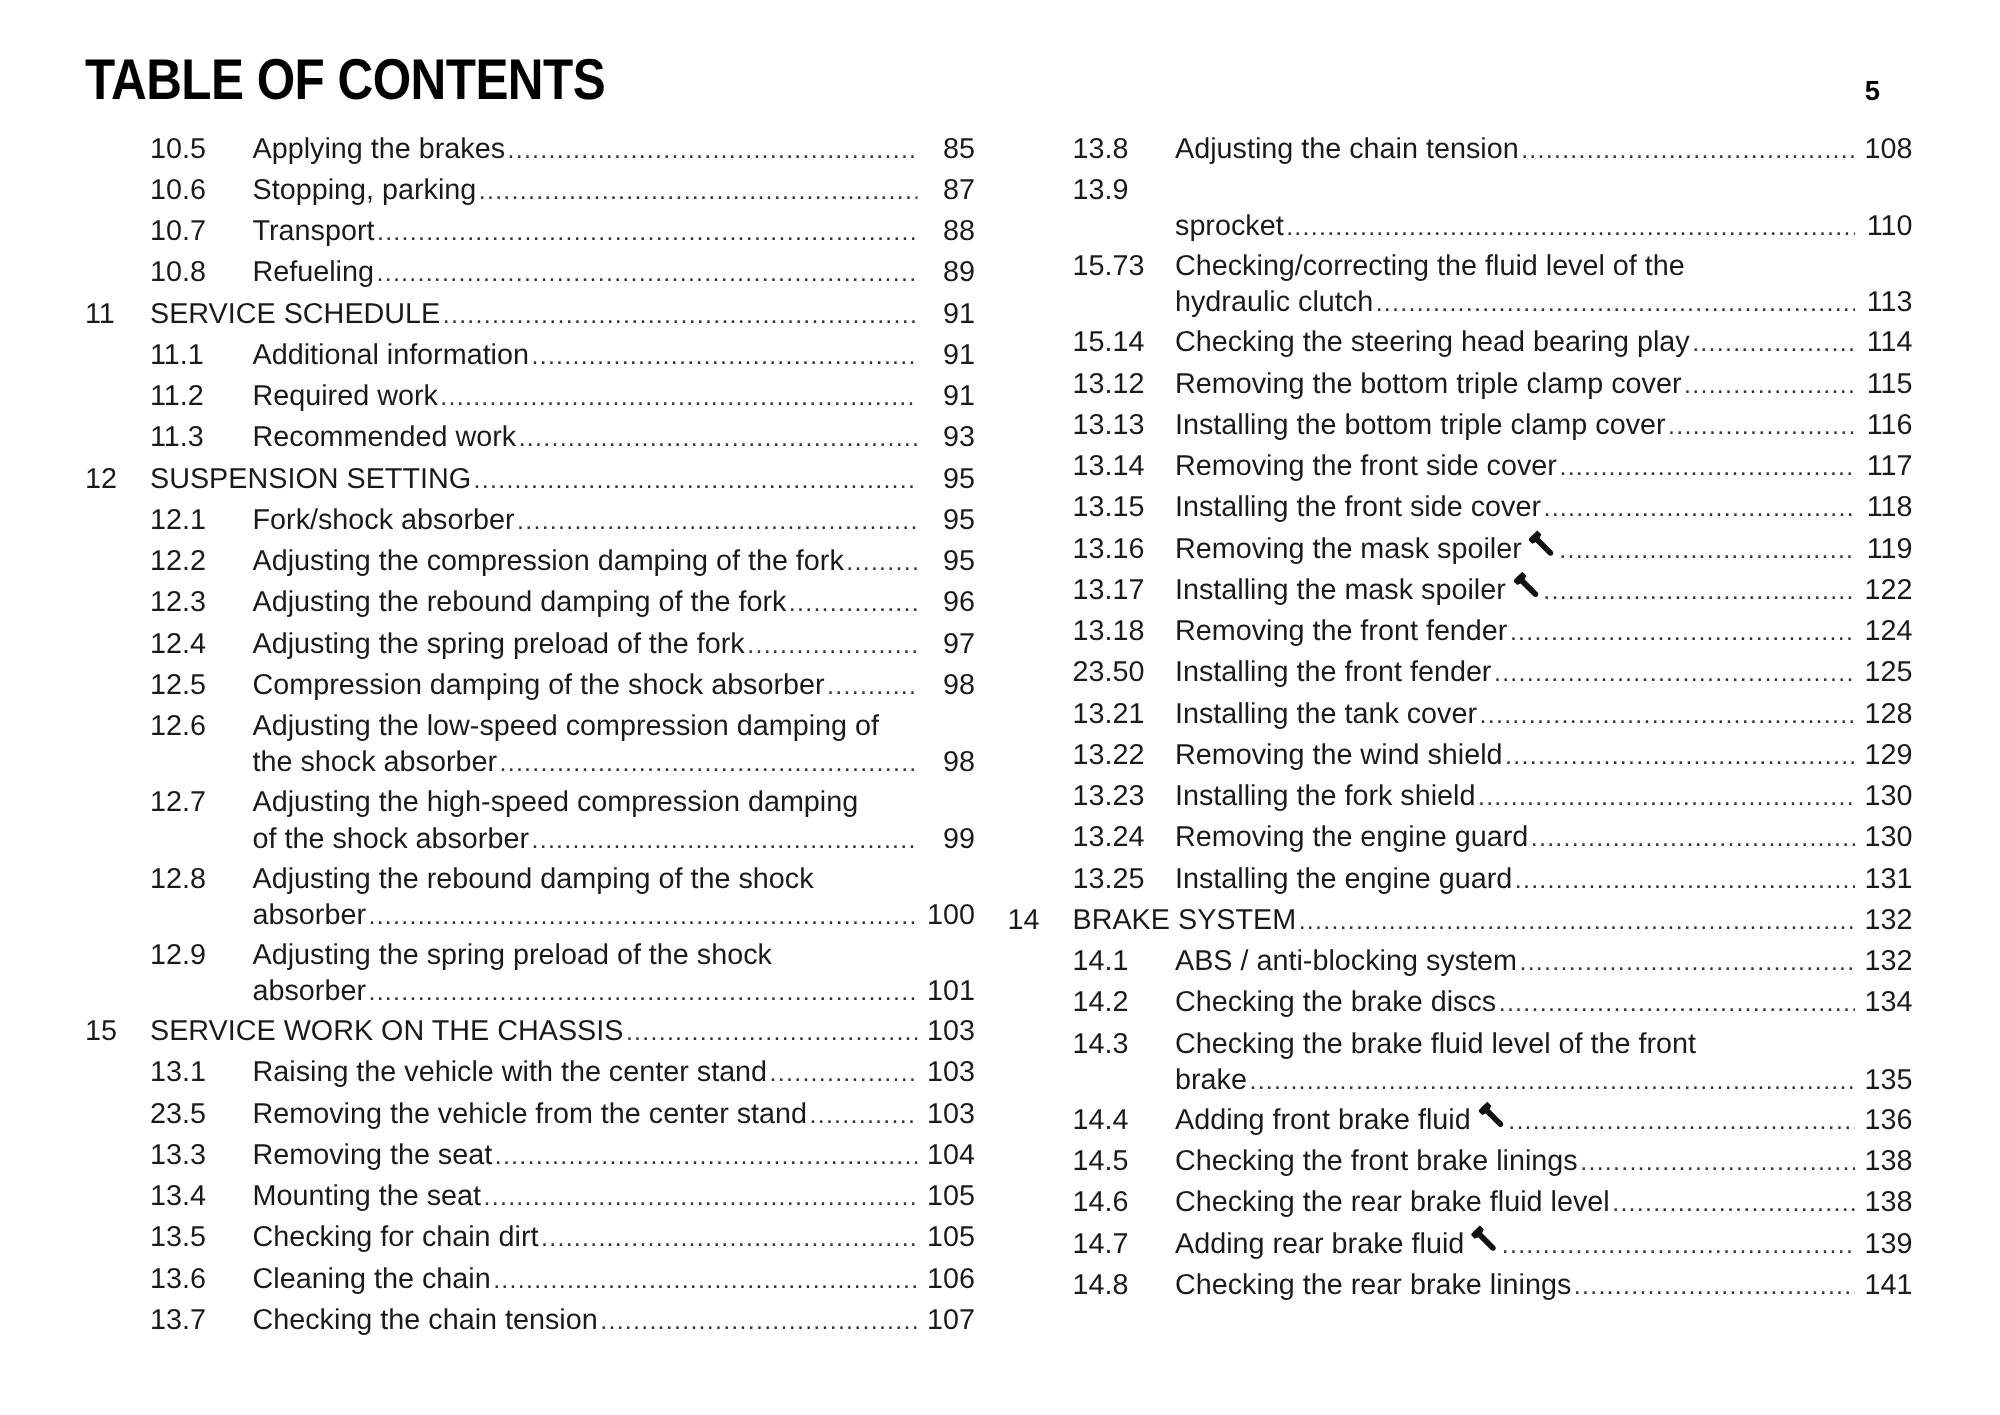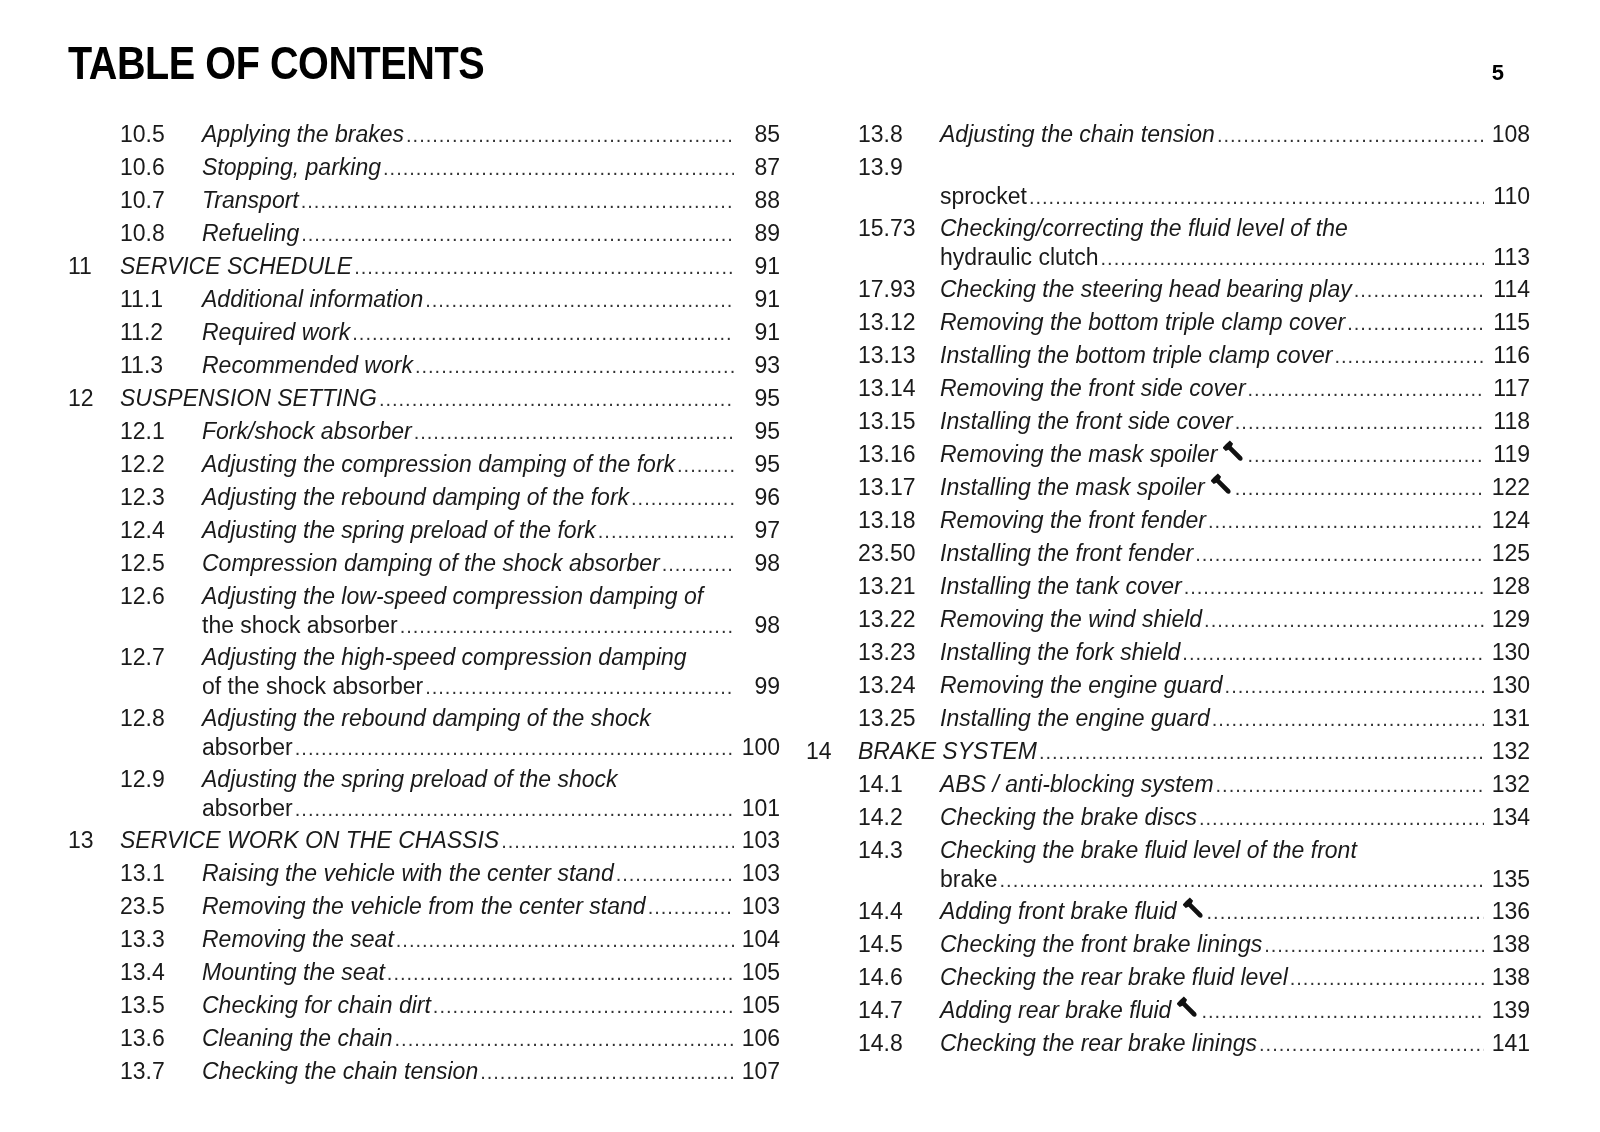--- a/index.html
+++ b/index.html
@@ -10,31 +10,31 @@
   .page-title {
     position: absolute; left: 68px; top: 36px;
     font-family: "Liberation Sans", sans-serif; font-weight: bold;
     font-size: 46px; letter-spacing: -0.5px; transform: scaleX(0.86); transform-origin: left top;
     color: #000;
   }
   .page-number {
     position: absolute; right: 96px; top: 60px;
     font-weight: bold; font-size: 22px; color: #000;
   }
-  .col { position: absolute; top: 120px; }
+  .col { position: absolute; top: 104px; }
   .col-left { left: 68px; width: 712px; }
   .col-right { left: 806px; width: 724px; }
   .entry { position: relative; font-size: 23px; line-height: 29px; }
   .entry.single { height: 33px; }
   .entry.double { height: 61px; }
   .row { display: flex; align-items: baseline; height: 29px; white-space: nowrap; }
   .num { flex: 0 0 auto; }
   .chapter .num { width: 52px; }
   .section .num { width: 82px; margin-left: 52px; }
-  .title { flex: 0 0 auto; font-style: italic; }
+  .title { flex: 0 0 auto; }
   .title-line2 { flex: 0 0 auto; }
   .leader {
     flex: 1 1 auto; overflow: hidden; margin: 0 6px 0 2px;
     color: #333; letter-spacing: 1px; font-size: 20px;
   }
   .leader::before {
     content: "........................................................................................................................................................................................";
   }
   .page { flex: 0 0 auto; text-align: right; min-width: 40px; }
   .indent-line2 { padding-left: 134px; }
@@ -198,21 +198,21 @@
       <span class="title">Adjusting the spring preload of the shock</span>
     </div>
     <div class="row indent-line2">
       <span class="title-line2">absorber</span>
       <span class="leader"></span>
       <span class="page">101</span>
     </div>
   </div>
     <div class="entry single chapter">
     <div class="row">
-      <span class="num">13</span>
+      <span class="num">15</span>
       <span class="title">SERVICE WORK ON THE CHASSIS</span>
       <span class="leader"></span>
       <span class="page">103</span>
     </div>
   </div>
     <div class="entry single section">
     <div class="row">
       <span class="num">13.1</span>
       <span class="title">Raising the vehicle with the center stand</span>
       <span class="leader"></span>
@@ -293,21 +293,21 @@
       <span class="title">Checking/correcting the fluid level of the</span>
     </div>
     <div class="row indent-line2">
       <span class="title-line2">hydraulic clutch</span>
       <span class="leader"></span>
       <span class="page">113</span>
     </div>
   </div>
     <div class="entry single section">
     <div class="row">
-      <span class="num">17.93</span>
+      <span class="num">15.14</span>
       <span class="title">Checking the steering head bearing play</span>
       <span class="leader"></span>
       <span class="page">114</span>
     </div>
   </div>
     <div class="entry single section">
     <div class="row">
       <span class="num">13.12</span>
       <span class="title">Removing the bottom triple clamp cover</span>
       <span class="leader"></span>

